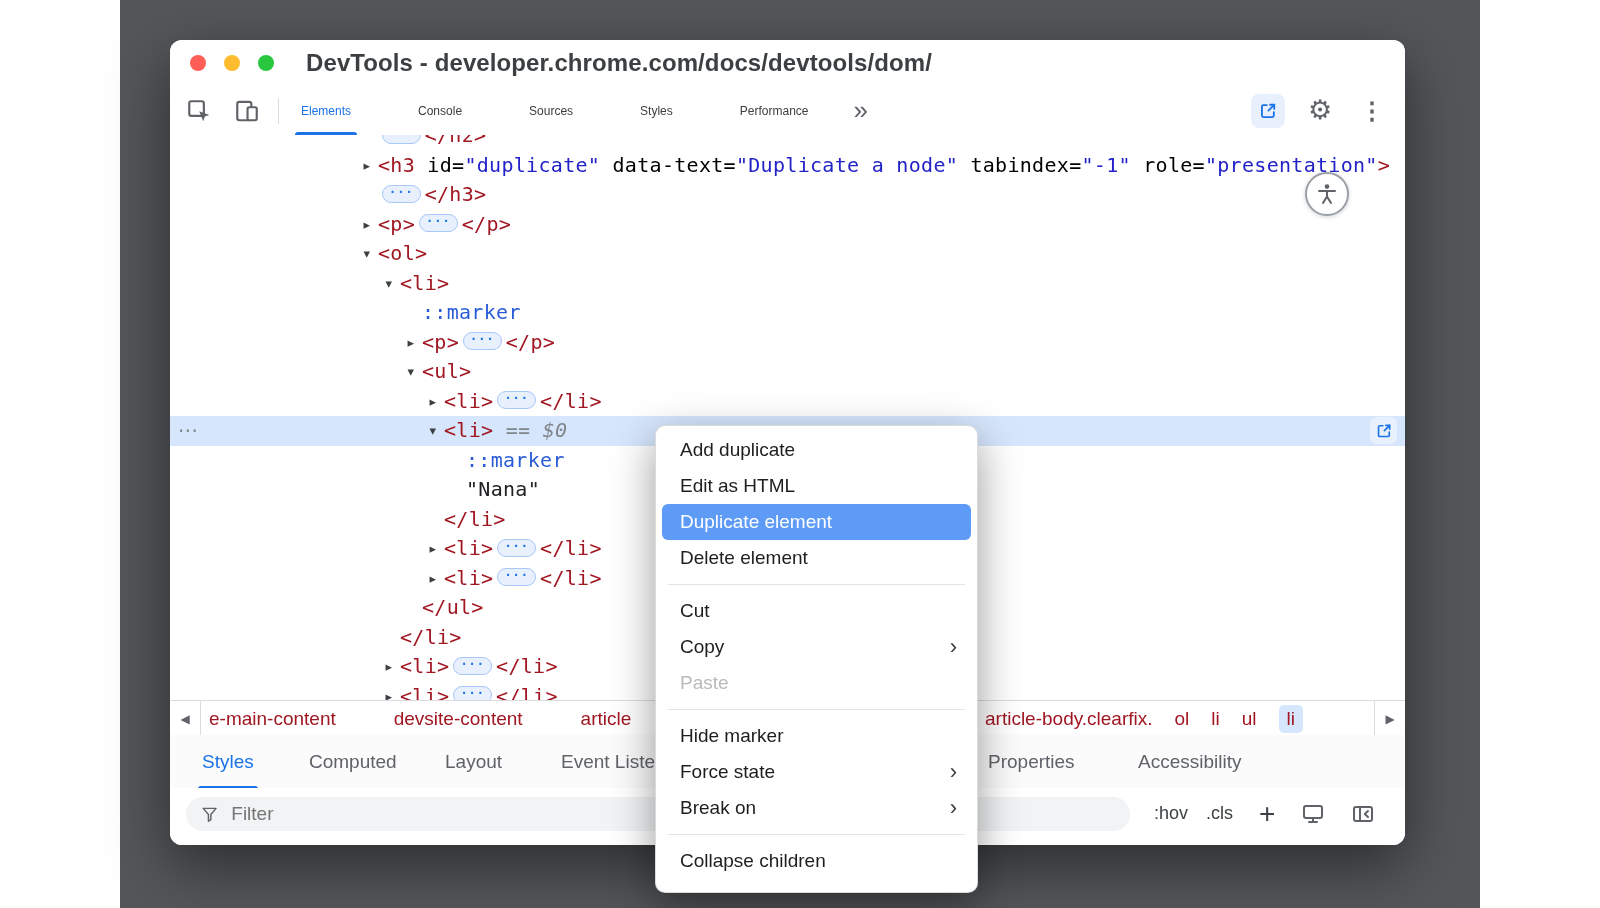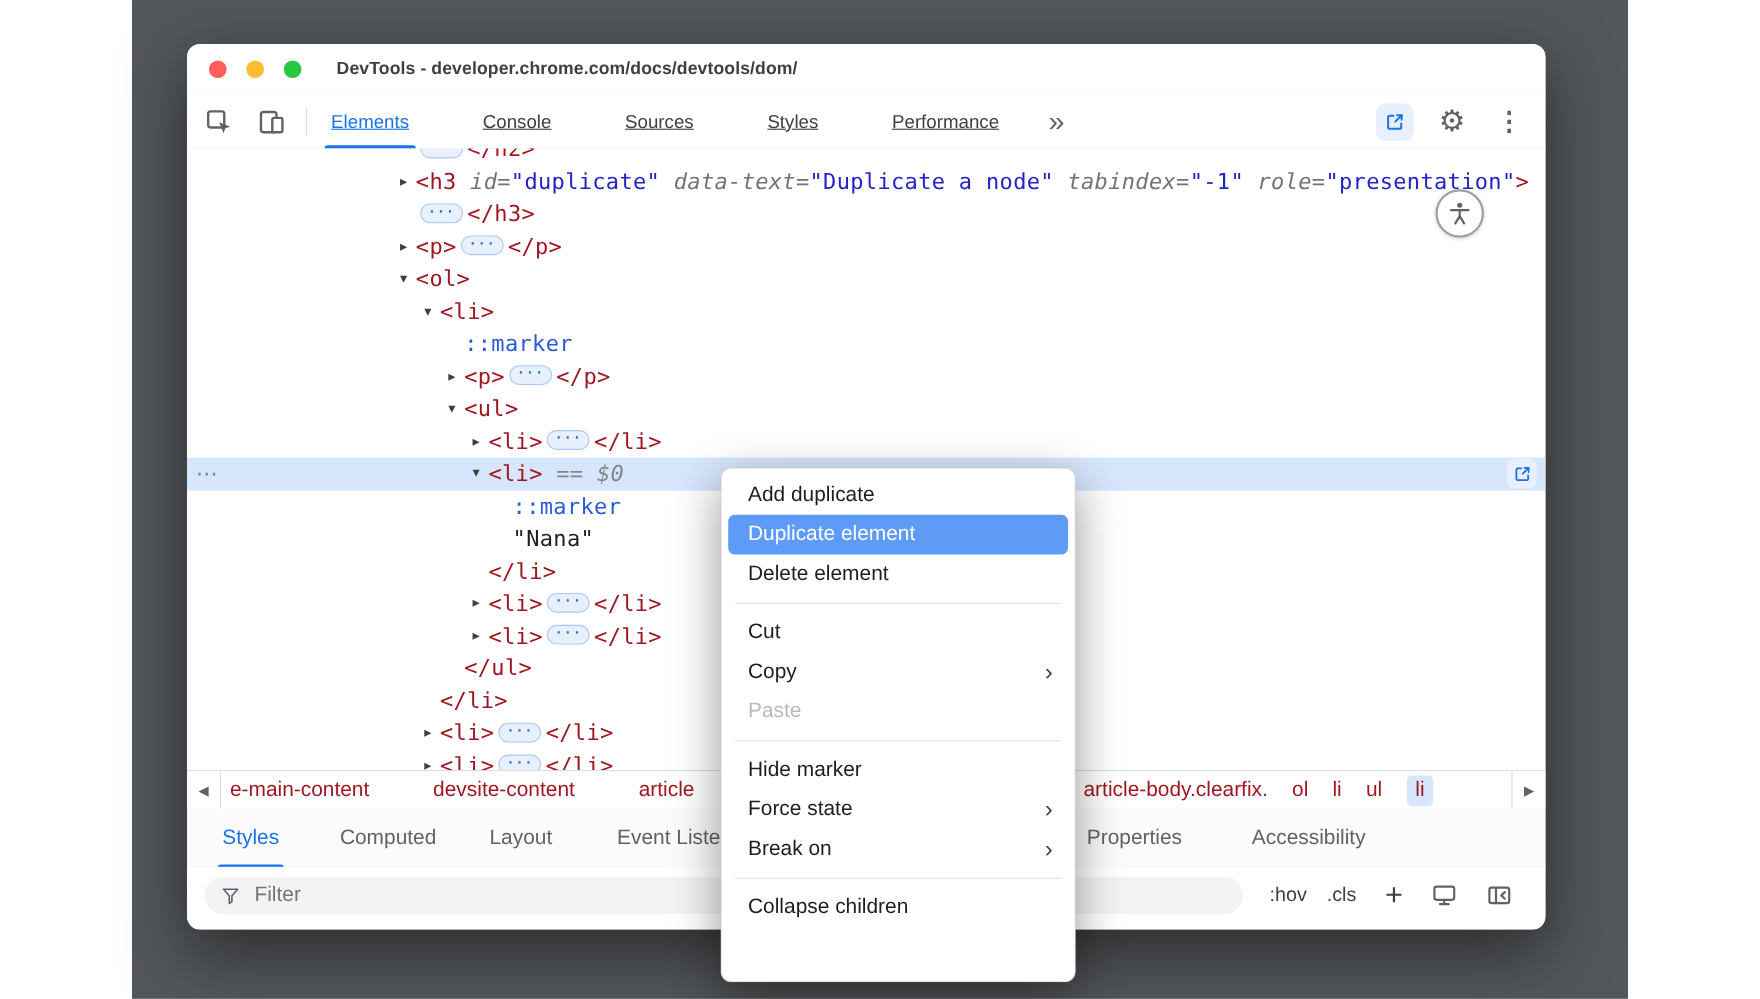--- a/index.html
+++ b/index.html
@@ -5,47 +5,47 @@
   html,body{margin:0;padding:0;width:1600px;height:908px;background:#ffffff;overflow:hidden;
             font-family:"Liberation Sans",sans-serif;}
   .backdrop{position:absolute;left:120px;top:0;width:1360px;height:908px;background:#54575a;}
   .devtools-window{position:absolute;left:170px;top:40px;width:1235px;height:805px;background:#fff;
                    border-radius:12px;box-shadow:0 20px 60px rgba(0,0,0,.5);overflow:hidden;z-index:2;}
   
   .title-bar{position:absolute;left:0;top:0;right:0;height:46px;display:flex;align-items:center;
              border-bottom:1px solid #e8eaed;background:#fff;}
   .lights{display:flex;gap:18px;margin-left:20px;}
   .light{width:16px;height:16px;border-radius:50%;}
-  .window-title{margin-left:32px;font-size:16px;font-weight:700;color:#3c4043;letter-spacing:.1px;}
+  .window-title{margin-left:32px;font-size:24px;font-weight:700;color:#3c4043;letter-spacing:.1px;}
   
   .toolbar{position:absolute;left:0;top:46px;right:0;height:49px;display:flex;align-items:center;
            border-bottom:1px solid #dadce0;background:#fff;}
   .tb-iconbtn{width:34px;height:34px;display:flex;align-items:center;justify-content:center;flex:none;}
   .tb-left{display:flex;align-items:center;gap:14px;padding-left:12px;}
   .tb-sep{width:1px;height:26px;background:#dadce0;margin:0 14px;flex:none;}
   .ptabs{display:flex;align-items:center;height:100%;}
   .ptab{position:relative;height:100%;display:flex;align-items:center;padding:0 8px;margin-right:51px;
-        font-size:17px;color:#3c4043;font-weight:500;white-space:nowrap;cursor:default;text-decoration:underline;}
+        font-size:12px;color:#3c4043;font-weight:500;white-space:nowrap;cursor:default;}
   .ptab.active{color:#1a73e8;}
   .ptab.active::after{content:"";position:absolute;left:2px;right:2px;bottom:0;height:3px;border-radius:3px 3px 0 0;background:#1a73e8;}
   .more-tabs{font-size:26px;color:#5f6368;margin-left:-14px;letter-spacing:-2px;}
   .tb-right{margin-left:auto;display:flex;align-items:center;gap:18px;padding-right:16px;}
   .blue-chip{width:34px;height:34px;border-radius:8px;background:#e8f0fe;display:flex;align-items:center;justify-content:center;}
   .gear{font-size:27px;color:#5f6368;line-height:1;}
   .kebab{font-size:24px;color:#5f6368;font-weight:700;line-height:1;}
   
   .dom-tree{position:absolute;left:0;top:95px;right:0;height:565px;overflow:hidden;
             font-family:"DejaVu Sans Mono",monospace;font-size:20px;letter-spacing:.3px;color:#202124;background:#fff;}
   .tree-row{position:relative;height:29.5px;line-height:29.5px;white-space:pre;}
   .tree-row.clip-top{margin-top:-14px;}
   .tree-row.selected{background:#d6e6fc;}
   .arrow{position:absolute;top:0;width:16px;text-align:center;font-size:13px;color:#3c4043;
          font-family:"DejaVu Sans",sans-serif;}
   .sg-tag{color:#a01722;}
-  .sg-attr{color:#737373;font-style:italic;}
+  .sg-attr{color:#000000;}
   .sg-val{color:#2222c8;}
   .sg-pseudo{color:#2a5bd7;}
   .sg-text{color:#202124;}
   .sg-gray{color:#80868b;}
   .sg-dollar{color:#80868b;font-style:italic;}
   .pill{display:inline-block;vertical-align:middle;position:relative;top:-2px;margin:0 4px;padding:0 6px;
         height:16px;line-height:13px;border-radius:9px;background:#e8f0fe;border:1px solid #a8c7fa;
         color:#1a73e8;font-size:12px;font-weight:700;letter-spacing:1px;}
   .gutter-dots{position:absolute;left:8px;top:0;color:#80868b;font-size:20px;
                font-family:"DejaVu Sans",sans-serif;}
@@ -231,20 +231,21 @@
           <path d="M9 5v14" stroke="#5f6368" stroke-width="2"></path>
           <path d="M17 9l-3.2 3 3.2 3" fill="none" stroke="#5f6368" stroke-width="2" stroke-linecap="round" stroke-linejoin="round"></path>
         </svg>
     </div>
   </div>
 
 </div>
 
 <div class="context-menu">
     <div class="menu-item">Add duplicate</div>
+    <div class="menu-item">Edit as HTML</div>
     <div class="menu-item hl">Duplicate element</div>
     <div class="menu-item">Delete element</div>
     <div class="menu-divider"></div>
     <div class="menu-item">Cut</div>
     <div class="menu-item">Copy<span class="chev">›</span></div>
     <div class="menu-item disabled">Paste</div>
     <div class="menu-divider"></div>
     <div class="menu-item">Hide marker</div>
     <div class="menu-item">Force state<span class="chev">›</span></div>
     <div class="menu-item">Break on<span class="chev">›</span></div>

